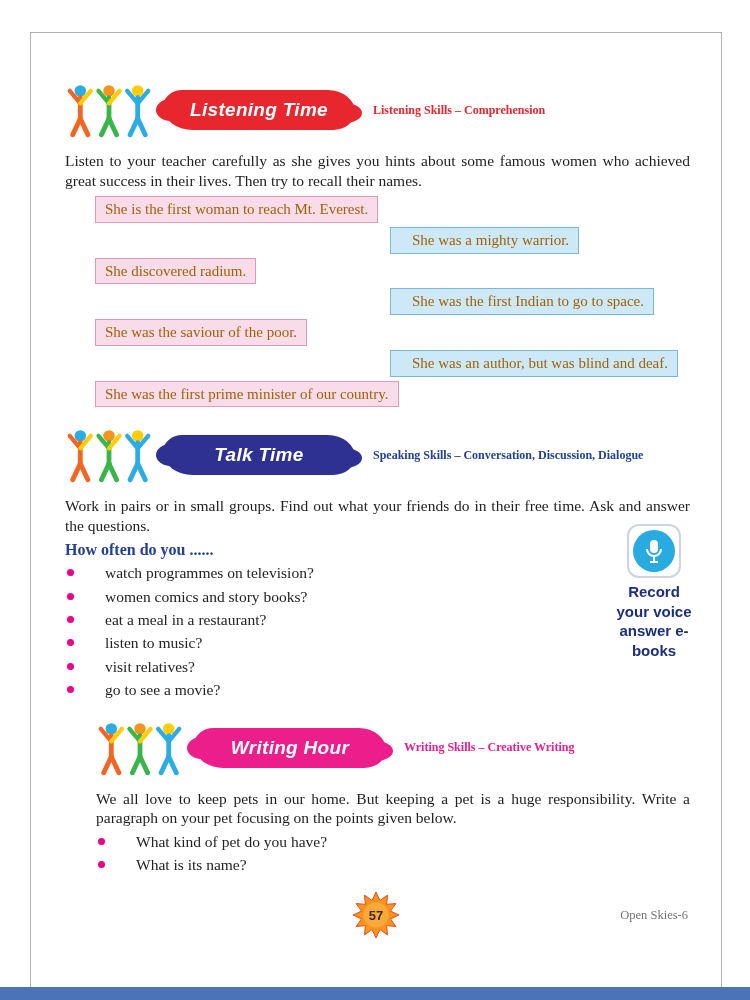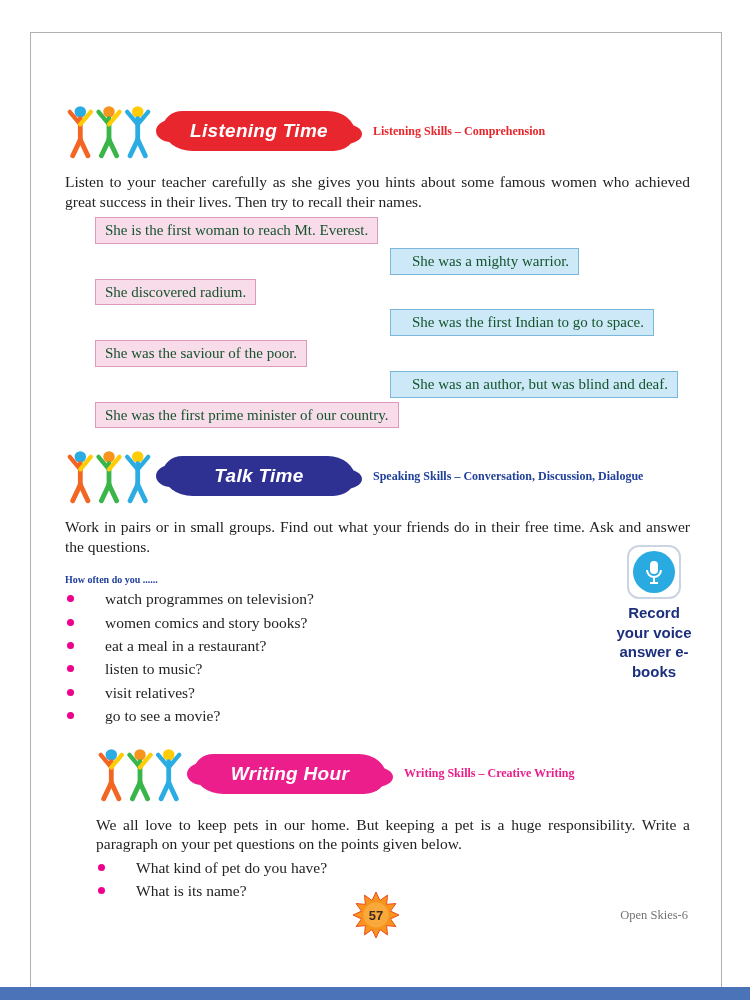--- a/index.html
+++ b/index.html
@@ -6,21 +6,21 @@
   html,body { background:#fff; }
   body { font-family:"Liberation Serif", serif; color:#232323; }
 
   .page { position:relative; width:750px; height:1000px; background:#ffffff; overflow:hidden; margin:0 auto; }
 
   .frame { position:absolute; left:30px; top:32px; right:28px; bottom:13px;
            border:1px solid #b0b0b0; border-bottom:none; }
   .bottom-strip { position:absolute; left:0; right:0; bottom:0; height:13px;
                   background:var(--bottom-strip, #4b74b8); }
 
-  .content { position:absolute; left:65px; top:103px; width:625px; }
+  .content { position:absolute; left:65px; top:82px; width:625px; }
 
   
   .sec-header { display:flex; align-items:center; height:56px; }
   .kids { width:88px; height:56px; flex:0 0 auto; }
 
   .banner { position:relative; margin-left:10px; min-width:192px; height:40px;
             display:inline-flex; align-items:center; justify-content:center;
             padding:0 26px; color:#fff; font-family:"Liberation Sans", sans-serif;
             font-weight:bold; font-style:italic; font-size:19px; letter-spacing:.3px;
             border-radius:30px 42px 34px 46px / 26px 34px 28px 36px; }
@@ -36,30 +36,30 @@
   .subtitle { margin-left:18px; font-weight:bold; font-size:12px; line-height:1.25; }
   .subtitle.red-text   { color:var(--listening-accent, #e8323c); }
   .subtitle.blue-text  { color:var(--talk-text, #21409a); width:275px; }
   .subtitle.pink-text  { color:var(--writing-accent, #ec008c); }
 
   .intro { margin-top:13px; font-size:15.5px; line-height:1.26; text-align:justify; color:#222; }
 
   
   .hints { margin-top:6px; }
   .hint { width:fit-content; padding:3px 9px; font-size:15px; line-height:1.25;
-          border:1px solid; margin-top:4px; color:#14532d; }
+          border:1px solid; margin-top:4px; color:#a16207; }
   .hint.left  { margin-left:30px; }
   .hint.right { margin-left:325px;padding-left:21px; }
   .hint.pink { background:var(--hint-pink-bg, #f8dcea); border-color:#dd9abc; }
   .hint.blue { background:var(--hint-blue-bg, #cde9f7); border-color:#79b8da; }
 
   .sec-talk    { margin-top:20px; }
   .sec-writing { margin-top:20px;margin-left:31px; }
 
-  .blue-heading { margin-top:18px; font-weight:bold; font-size:10px; color:var(--talk-text, #21409a); }
+  .blue-heading { margin-top:6px; font-weight:bold; font-size:16px; color:var(--talk-text, #21409a); }
 
   .q { position:relative; padding-left:40px; margin-top:4px; font-size:15.5px; line-height:1.25; }
   .q .dot { position:absolute; left:2px; top:6px; width:7px; height:7px; border-radius:50%;
             background:var(--bullet, #ec008c); }
 
   
   .mic-widget { position:absolute; top:442px; left:550px; width:78px; text-align:center; }
   .mic-card { width:54px; height:54px; margin:0 auto; border:2px solid #ccd4e2; border-radius:12px;
               display:flex; align-items:center; justify-content:center; background:#fff; cursor:pointer; }
   .mic-circle { width:42px; height:42px; border-radius:50%; background:var(--mic-circle, #29abe2);
@@ -207,21 +207,21 @@
             <path d="M76 38 L68 55" stroke="#2bace2" stroke-width="5"></path>
             <path d="M76 38 L84 55" stroke="#2bace2" stroke-width="5"></path>
           </g>
         </svg>
         <div class="banner pink">
           <span>Writing Hour</span>
         </div>
         <div class="subtitle pink-text">Writing Skills – Creative Writing</div>
       </div>
 
-      <p class="intro">We all love to keep pets in our home. But keeping a pet is a huge responsibility. Write a paragraph on your pet questions on the points given below.</p>
+      <p class="intro">We all love to keep pets in our home. But keeping a pet is a huge responsibility. Write a paragraph on your pet focusing on the points given below.</p>
 
       <div>
         <div class="q"><span class="dot"></span><span>What kind of pet do you have?</span></div>
         <div class="q"><span class="dot"></span><span>What is its name?</span></div>
       </div>
     </section>
   </div>
 
   <svg class="page-star" viewBox="0 0 48 48">
     <polygon fill="#f7941d" stroke="#ed4d1c" stroke-width="1" points="47,24 38.5,27.9 43.9,35.5 34.6,34.6 35.5,43.9 27.9,38.5 24,47 20.1,38.5 12.5,43.9 13.4,34.6 4.1,35.5 9.5,27.9 1,24 9.5,20.1 4.1,12.5 13.4,13.4 12.5,4.1 20.1,9.5 24,1 27.9,9.5 35.5,4.1 34.6,13.4 43.9,12.5 38.5,20.1"></polygon>

